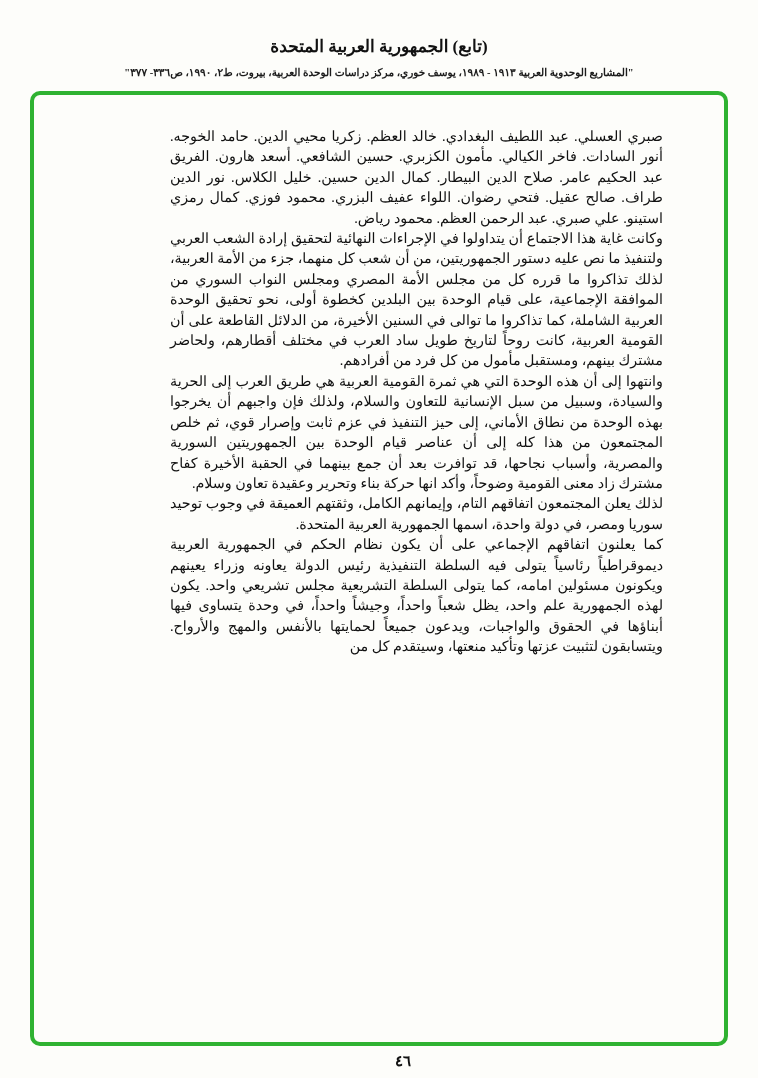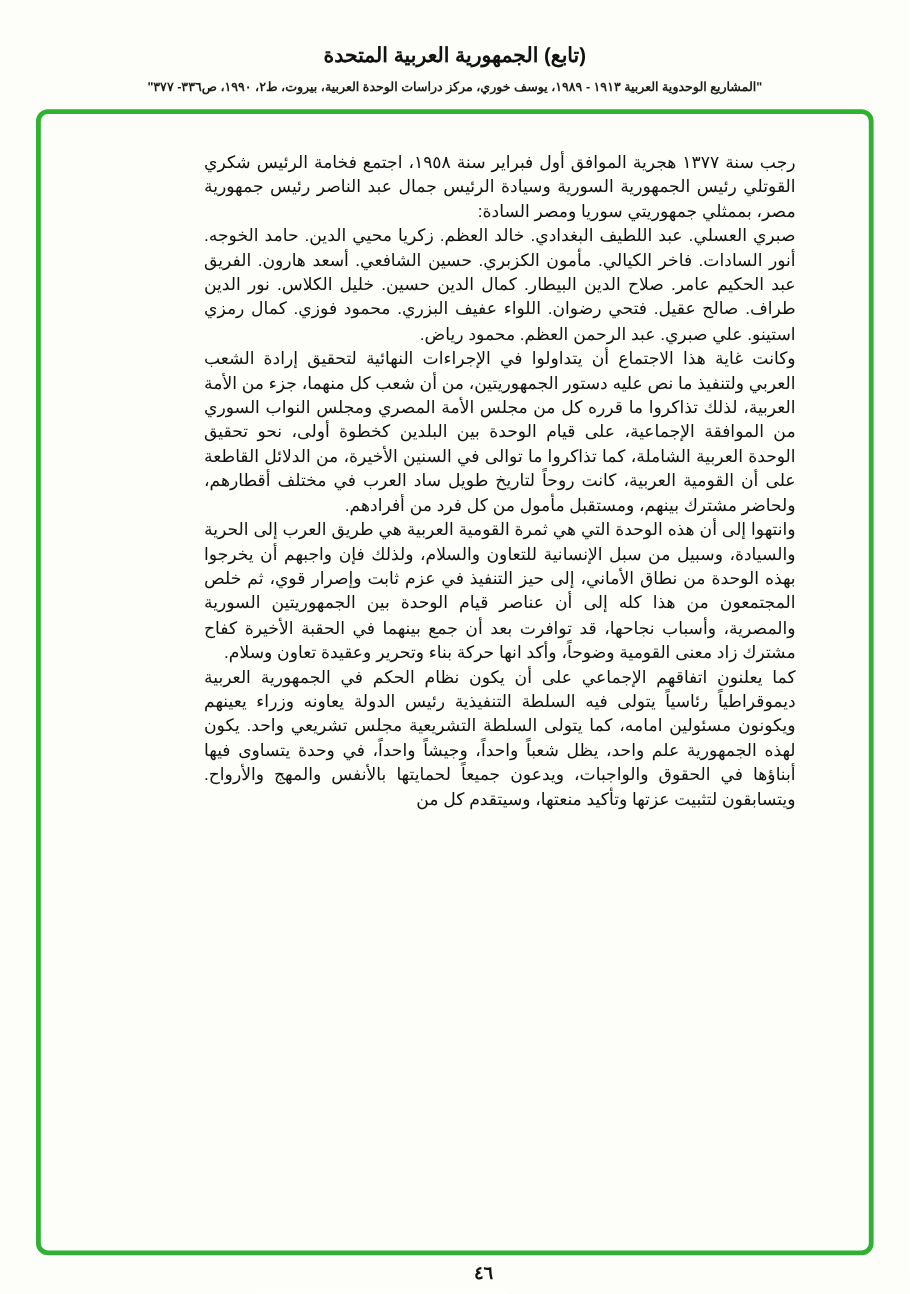--- a/index.html
+++ b/index.html
@@ -5,21 +5,21 @@
   html, body {
     margin: 0;
     padding: 0;
     background: #ffffff;
   }
   .page {
     position: relative;
     width: 758px;
     height: 1078px;
     background: #fdfdfa;
-    font-family: Liberation Sans, sans-serif;
+    font-family: Liberation Serif, serif;
     direction: rtl;
     overflow: hidden;
     color: #111;
   }
   .header {
     position: absolute;
     top: 36px;
     left: 0;
     right: 0;
     text-align: center;
@@ -77,22 +77,22 @@
 <div class="page">
 
   <div class="header">
     <div class="title">(تابع) الجمهورية العربية المتحدة</div>
     <div class="citation">"المشاريع الوحدوية العربية ١٩١٣ - ١٩٨٩، يوسف خوري، مركز دراسات الوحدة العربية، بيروت، ط٢، ١٩٩٠، ص٣٣٦- ٣٧٧"</div>
   </div>
 
   <div class="frame"></div>
 
   <div class="textblock">
-    <p>رجب سنة ١٣٧٧ هجرية الموافق أول فبراير سنة ١٩٥٨، اجتمع فخامة الرئيس شكري القوتلي رئيس الجمهورية السورية وسيادة الرئيس جمال عبد الناصر رئيس جمهورية مصر، بممثلي جمهوريتي سوريا ومصر السادة:</p>
     <p>صبري العسلي. عبد اللطيف البغدادي. خالد العظم. زكريا محيي الدين. حامد الخوجه. أنور السادات. فاخر الكيالي. مأمون الكزبري. حسين الشافعي. أسعد هارون. الفريق عبد الحكيم عامر. صلاح الدين البيطار. كمال الدين حسين. خليل الكلاس. نور الدين طراف. صالح عقيل. فتحي رضوان. اللواء عفيف البزري. محمود فوزي. كمال رمزي استينو. علي صبري. عبد الرحمن العظم. محمود رياض.</p>
     <p>وكانت غاية هذا الاجتماع أن يتداولوا في الإجراءات النهائية لتحقيق إرادة الشعب العربي ولتنفيذ ما نص عليه دستور الجمهوريتين، من أن شعب كل منهما، جزء من الأمة العربية، لذلك تذاكروا ما قرره كل من مجلس الأمة المصري ومجلس النواب السوري من الموافقة الإجماعية، على قيام الوحدة بين البلدين كخطوة أولى، نحو تحقيق الوحدة العربية الشاملة، كما تذاكروا ما توالى في السنين الأخيرة، من الدلائل القاطعة على أن القومية العربية، كانت روحاً لتاريخ طويل ساد العرب في مختلف أقطارهم، ولحاضر مشترك بينهم، ومستقبل مأمول من كل فرد من أفرادهم.</p>
     <p>وانتهوا إلى أن هذه الوحدة التي هي ثمرة القومية العربية هي طريق العرب إلى الحرية والسيادة، وسبيل من سبل الإنسانية للتعاون والسلام، ولذلك فإن واجبهم أن يخرجوا بهذه الوحدة من نطاق الأماني، إلى حيز التنفيذ في عزم ثابت وإصرار قوي، ثم خلص المجتمعون من هذا كله إلى أن عناصر قيام الوحدة بين الجمهوريتين السورية والمصرية، وأسباب نجاحها، قد توافرت بعد أن جمع بينهما في الحقبة الأخيرة كفاح مشترك زاد معنى القومية وضوحاً، وأكد انها حركة بناء وتحرير وعقيدة تعاون وسلام.</p>
+    <p>لذلك يعلن المجتمعون اتفاقهم التام، وإيمانهم الكامل، وثقتهم العميقة في وجوب توحيد سوريا ومصر، في دولة واحدة، اسمها الجمهورية العربية المتحدة.</p>
     <p>كما يعلنون اتفاقهم الإجماعي على أن يكون نظام الحكم في الجمهورية العربية ديموقراطياً رئاسياً يتولى فيه السلطة التنفيذية رئيس الدولة يعاونه وزراء يعينهم ويكونون مسئولين امامه، كما يتولى السلطة التشريعية مجلس تشريعي واحد. يكون لهذه الجمهورية علم واحد، يظل شعباً واحداً، وجيشاً واحداً، في وحدة يتساوى فيها أبناؤها في الحقوق والواجبات، ويدعون جميعاً لحمايتها بالأنفس والمهج والأرواح. ويتسابقون لتثبيت عزتها وتأكيد منعتها، وسيتقدم كل من</p>
   </div>
 
   <div class="page-number">٤٦</div>
 
 </div>
 
 </body></html>

